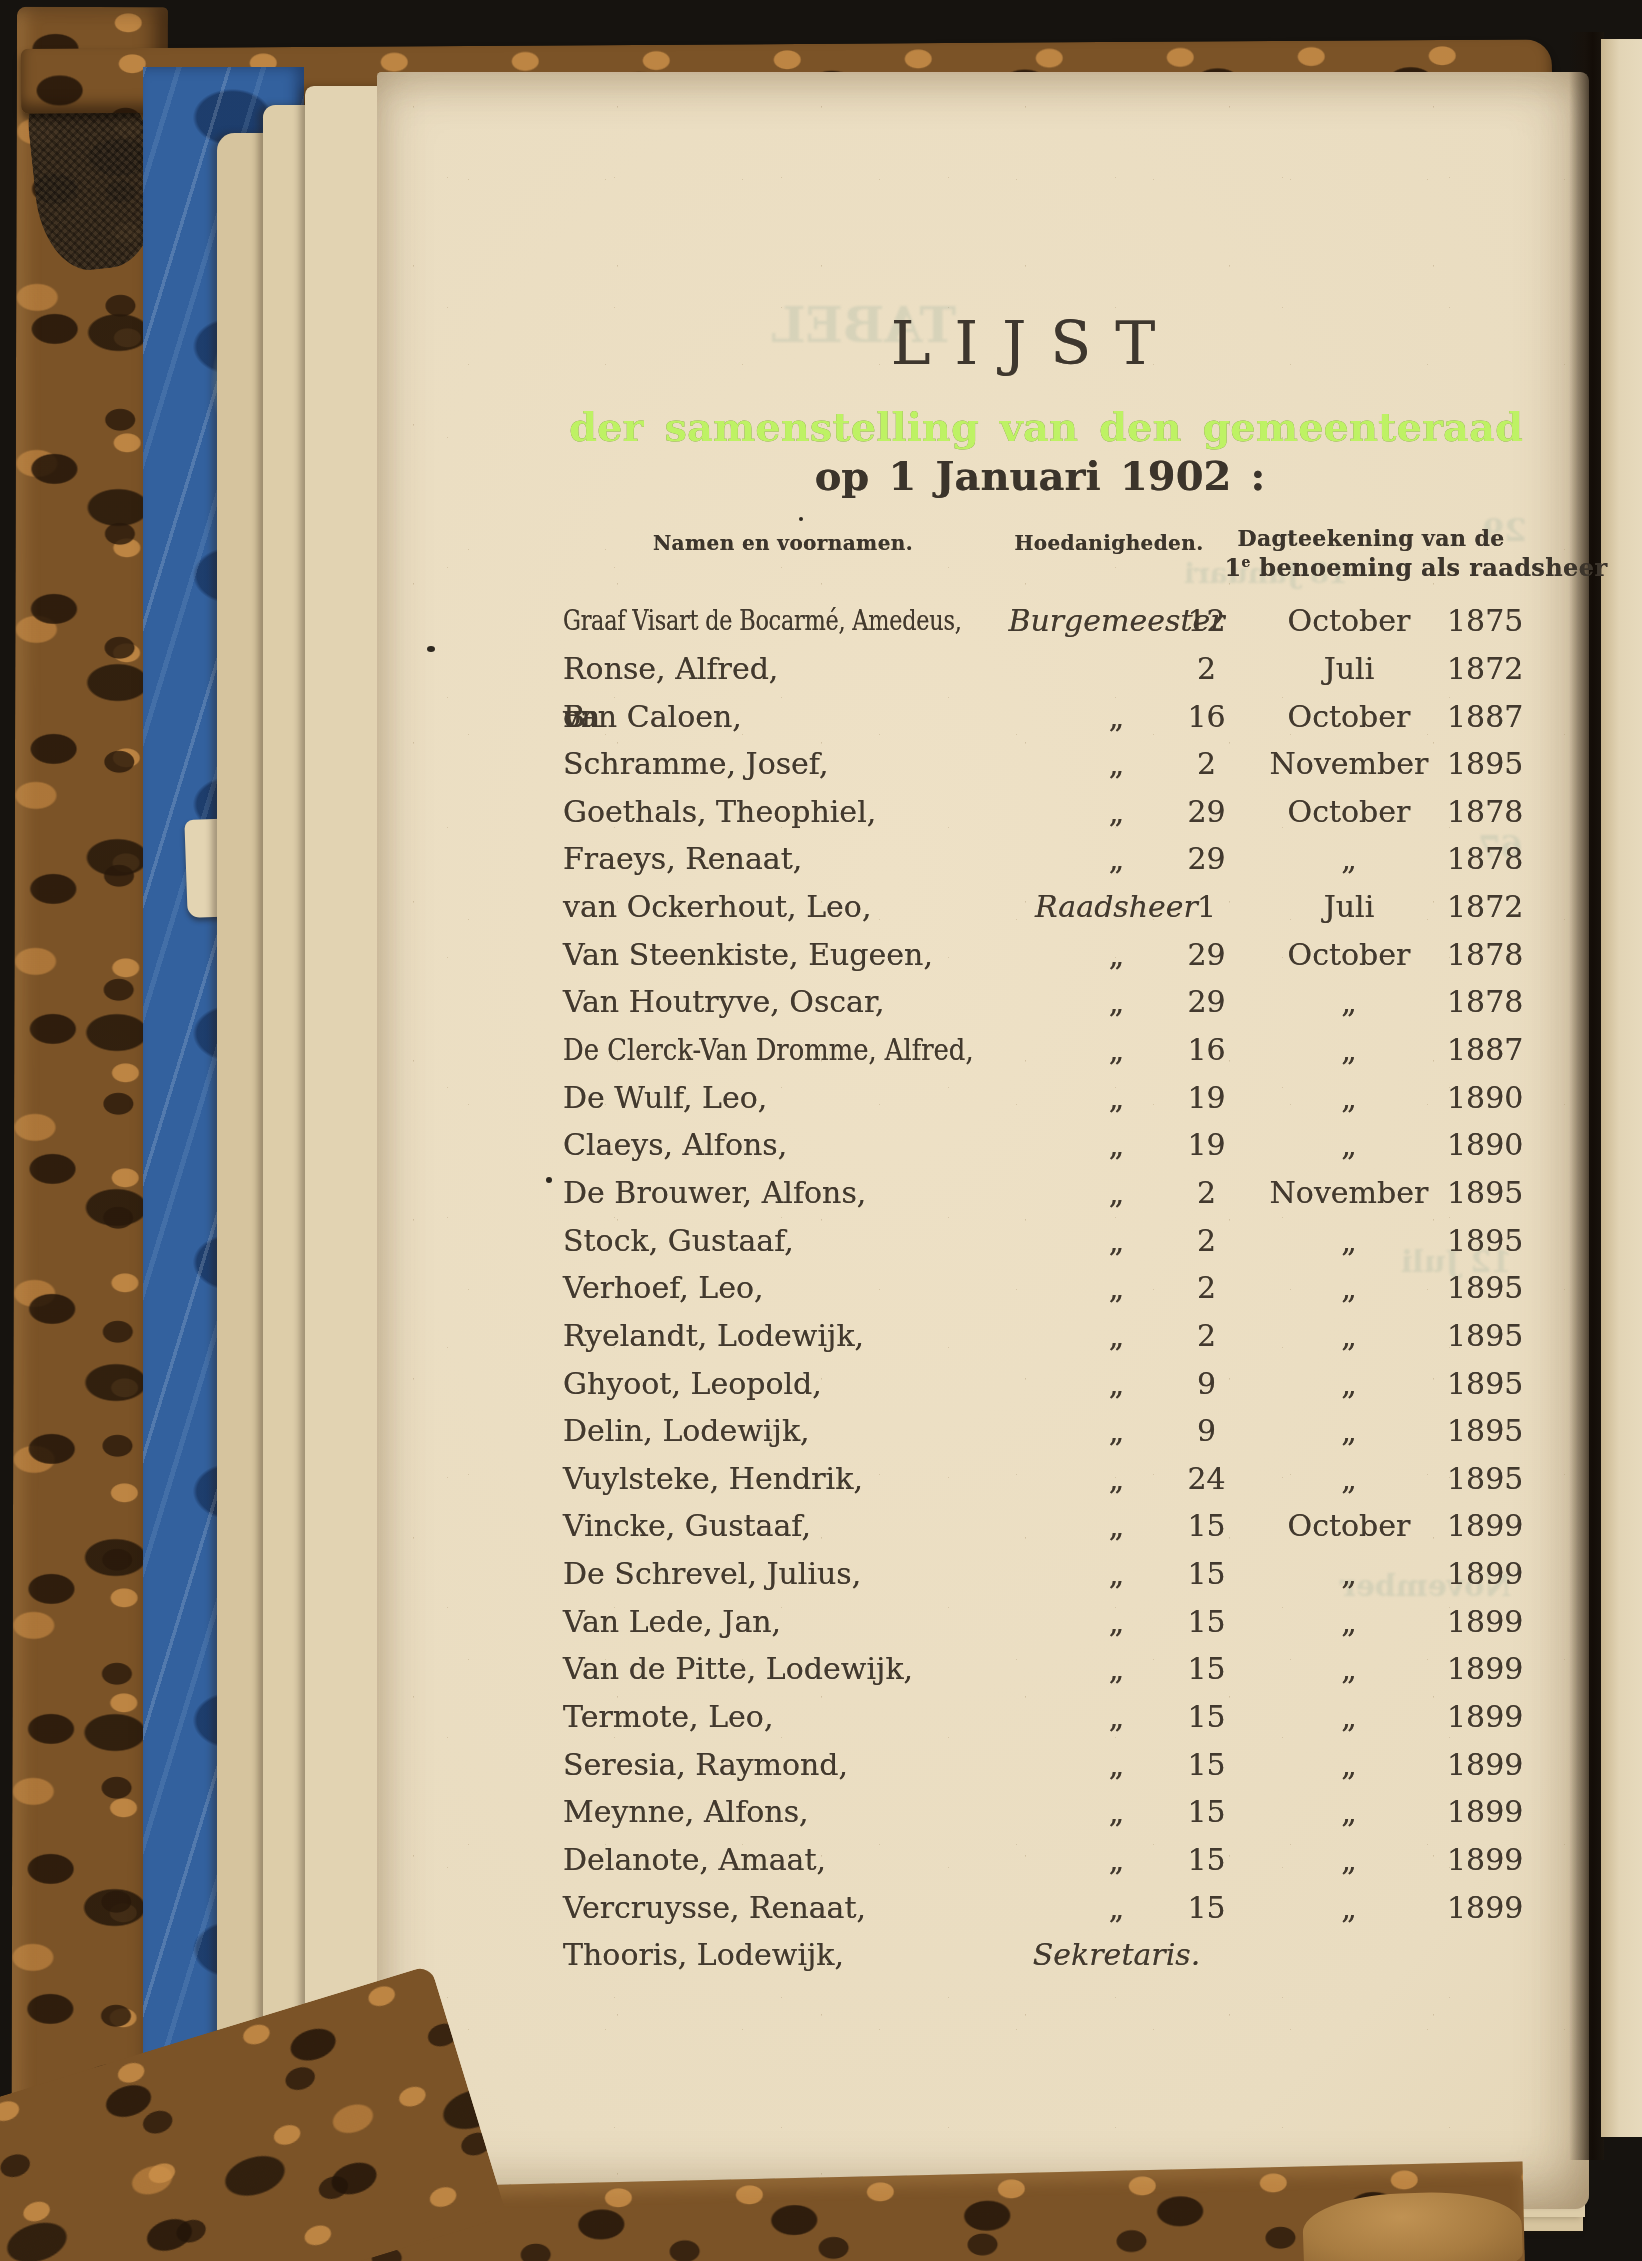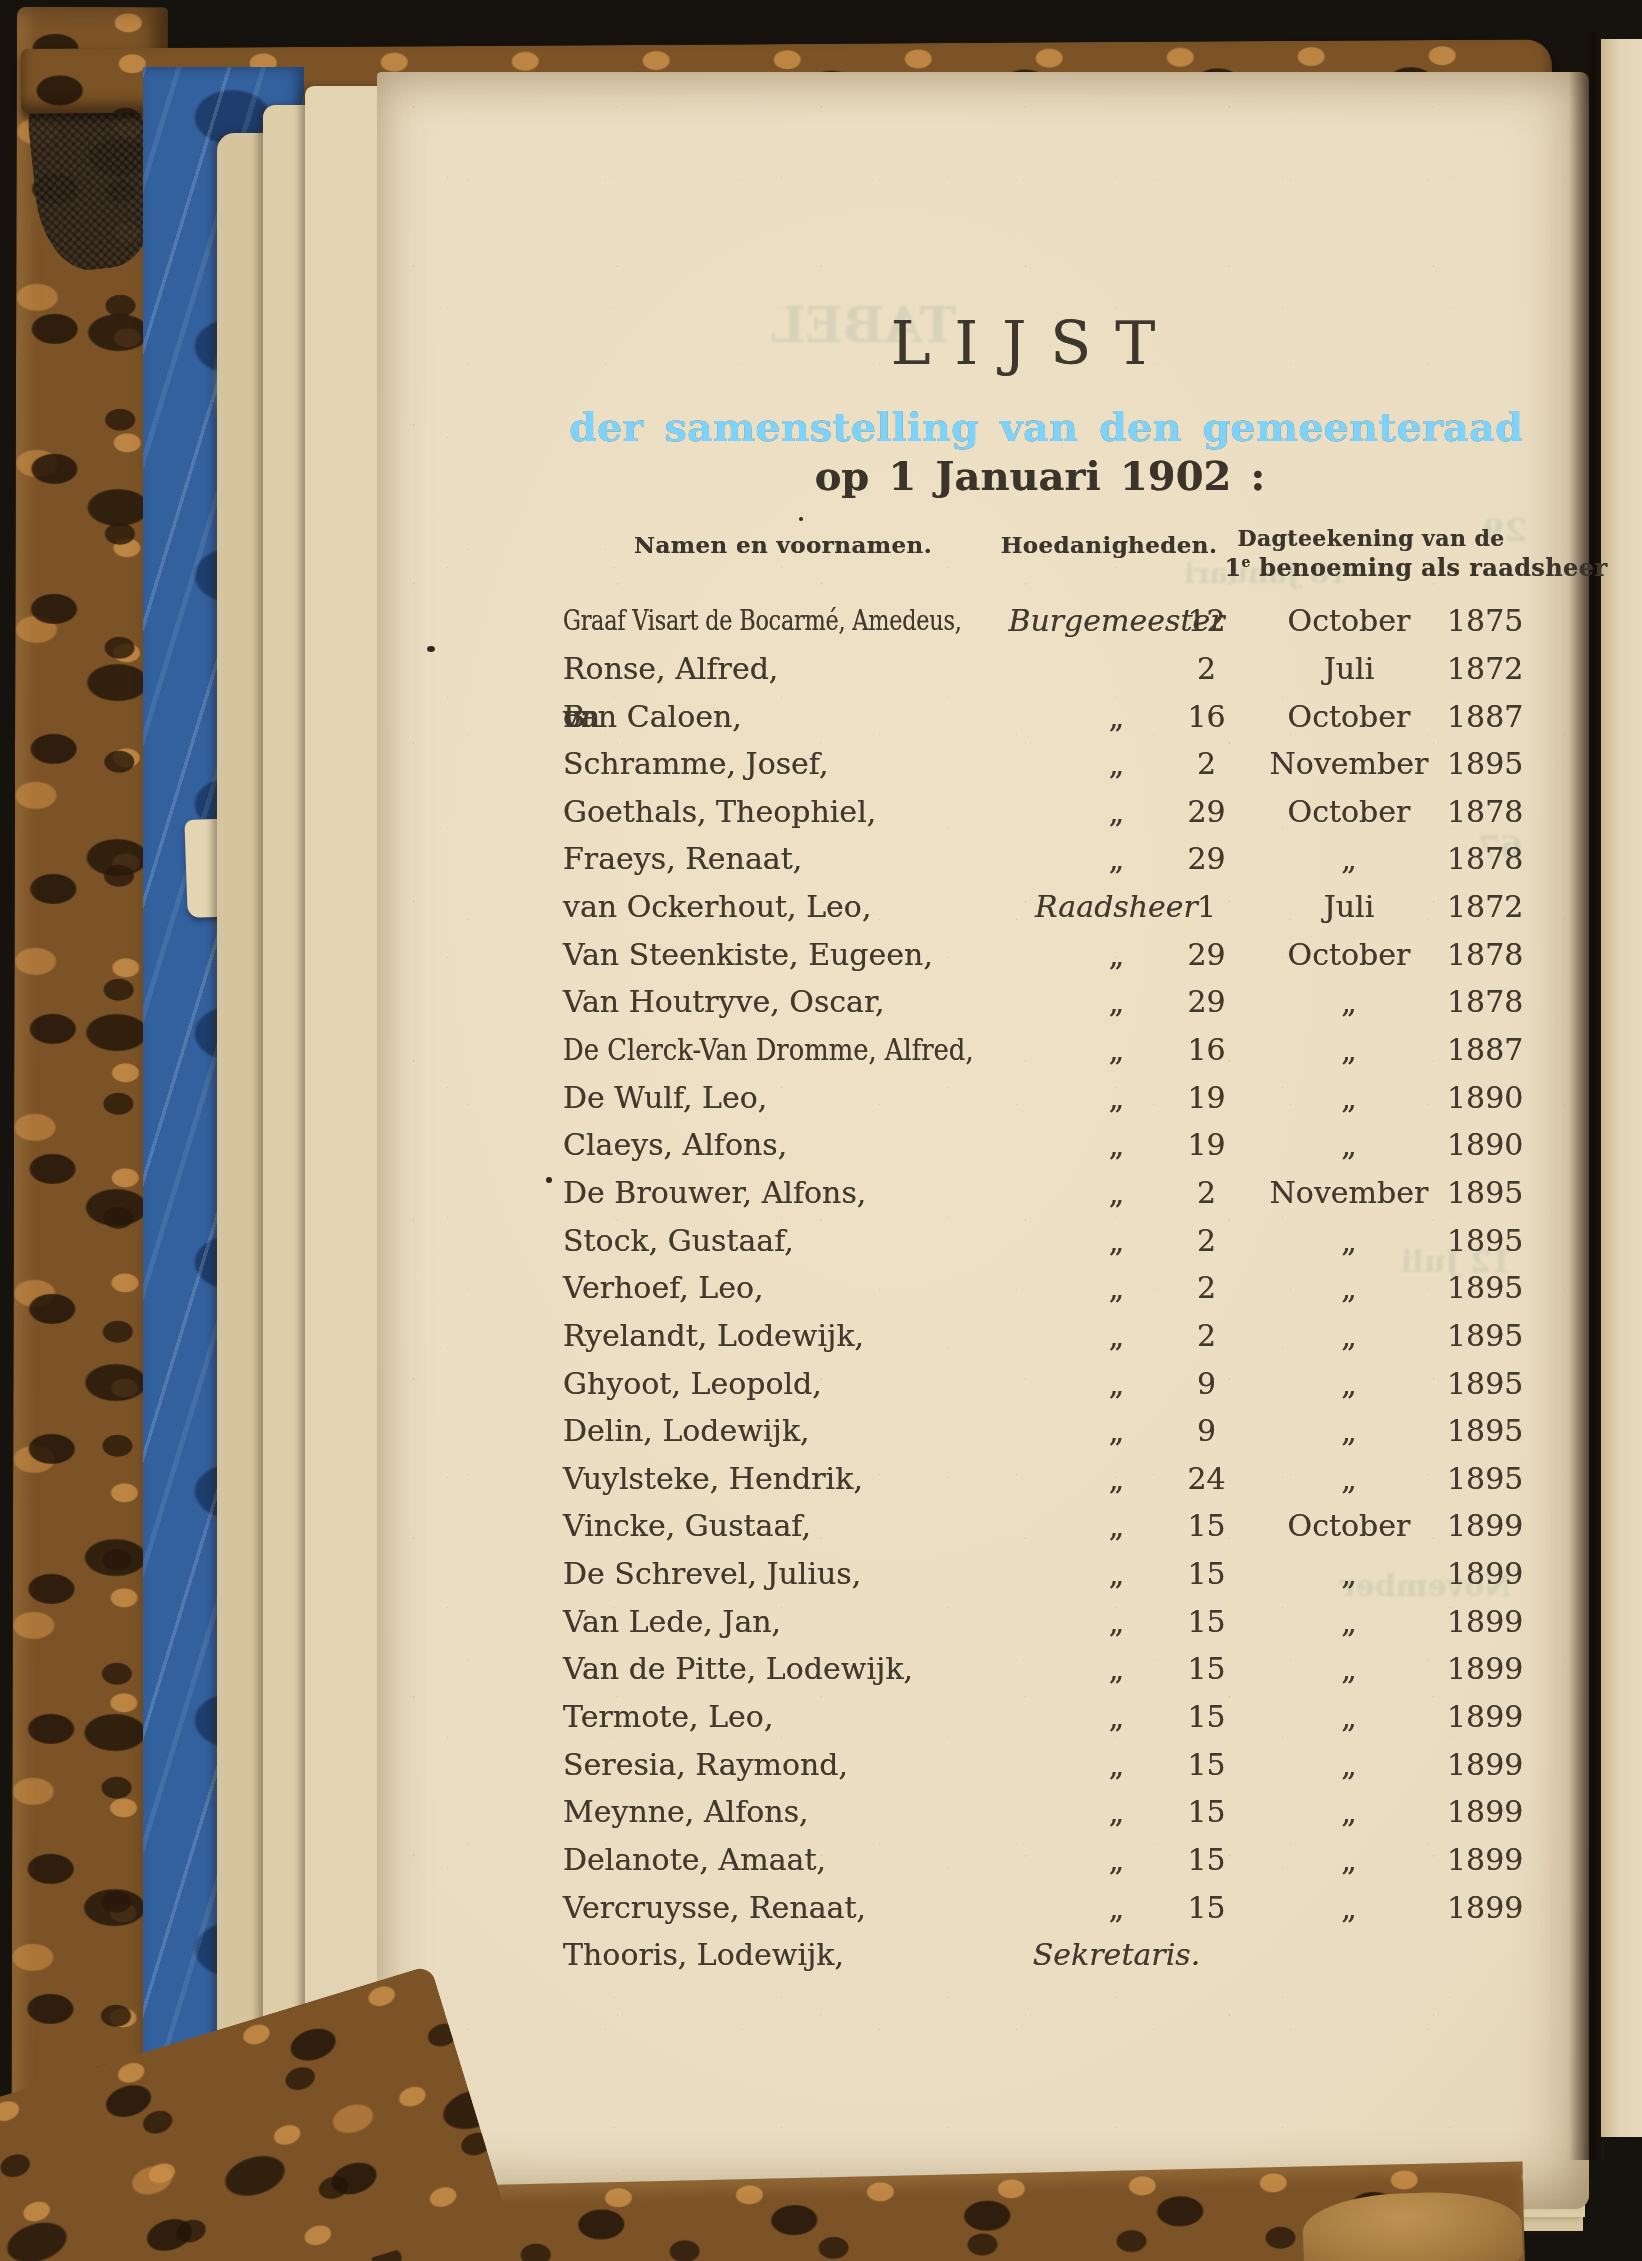--- a/index.html
+++ b/index.html
@@ -68,24 +68,24 @@
     background:linear-gradient(90deg,#c9b68f 0%, #e2d4b5 45%, #e7dabd 100%);}
   .bottom-leather-bump{position:absolute;left:1303px;top:2193px;width:219px;height:79px;
     background:radial-gradient(ellipse at 45% 30%, #c09253 0%, #a87c41 55%, #8a6230 100%);
     border-radius:45% 45% 20% 20%;transform:rotate(-2deg);}
 
   
   .ink{position:absolute;color:#42392e;text-shadow:0 0 0.6px rgba(62,52,40,.75);white-space:nowrap;}
   .title{top:308px;left:1035px;transform:translateX(-50%);font-size:60px;
     letter-spacing:.40em;color:#3e372e;}
   .sub1{top:403px;left:1046px;transform:translateX(-50%);font-size:40px;font-weight:bold;
-    word-spacing:7px;color:#7dd3fc;}
+    word-spacing:7px;color:#bef264;}
   .sub2{top:452px;left:1040px;transform:translateX(-50%);font-size:40px;font-weight:bold;
     word-spacing:5.3px;color:#3b342b;}
-  .hdr{font-size:23px;font-weight:bold;color:#3c352c;letter-spacing:0.4px;}
+  .hdr{font-size:20px;font-weight:bold;color:#3c352c;letter-spacing:0.4px;}
   .hdr1{top:531px;left:783px;transform:translateX(-50%);}
   .hdr2{top:531px;left:1109px;transform:translateX(-50%);}
   .hdr3a{top:525px;left:1371px;transform:translateX(-50%);font-size:22px;}
   .hdr3b{top:553px;left:1373px;transform:translateX(-50%);font-size:24px;margin-left:43px;}
   .sup{vertical-align:super;font-size:.58em;letter-spacing:0;}
 
   .trow{position:absolute;left:0;width:1596px;height:48px;line-height:48px;}
   .trow span{position:absolute;font-size:30px;color:#42392e;text-shadow:0 0 0.6px rgba(62,52,40,.7);white-space:nowrap;}
   .c-name{left:563px;display:inline-block;}
   .c-name.sq1{transform:scaleX(.86);transform-origin:0 60%;}

